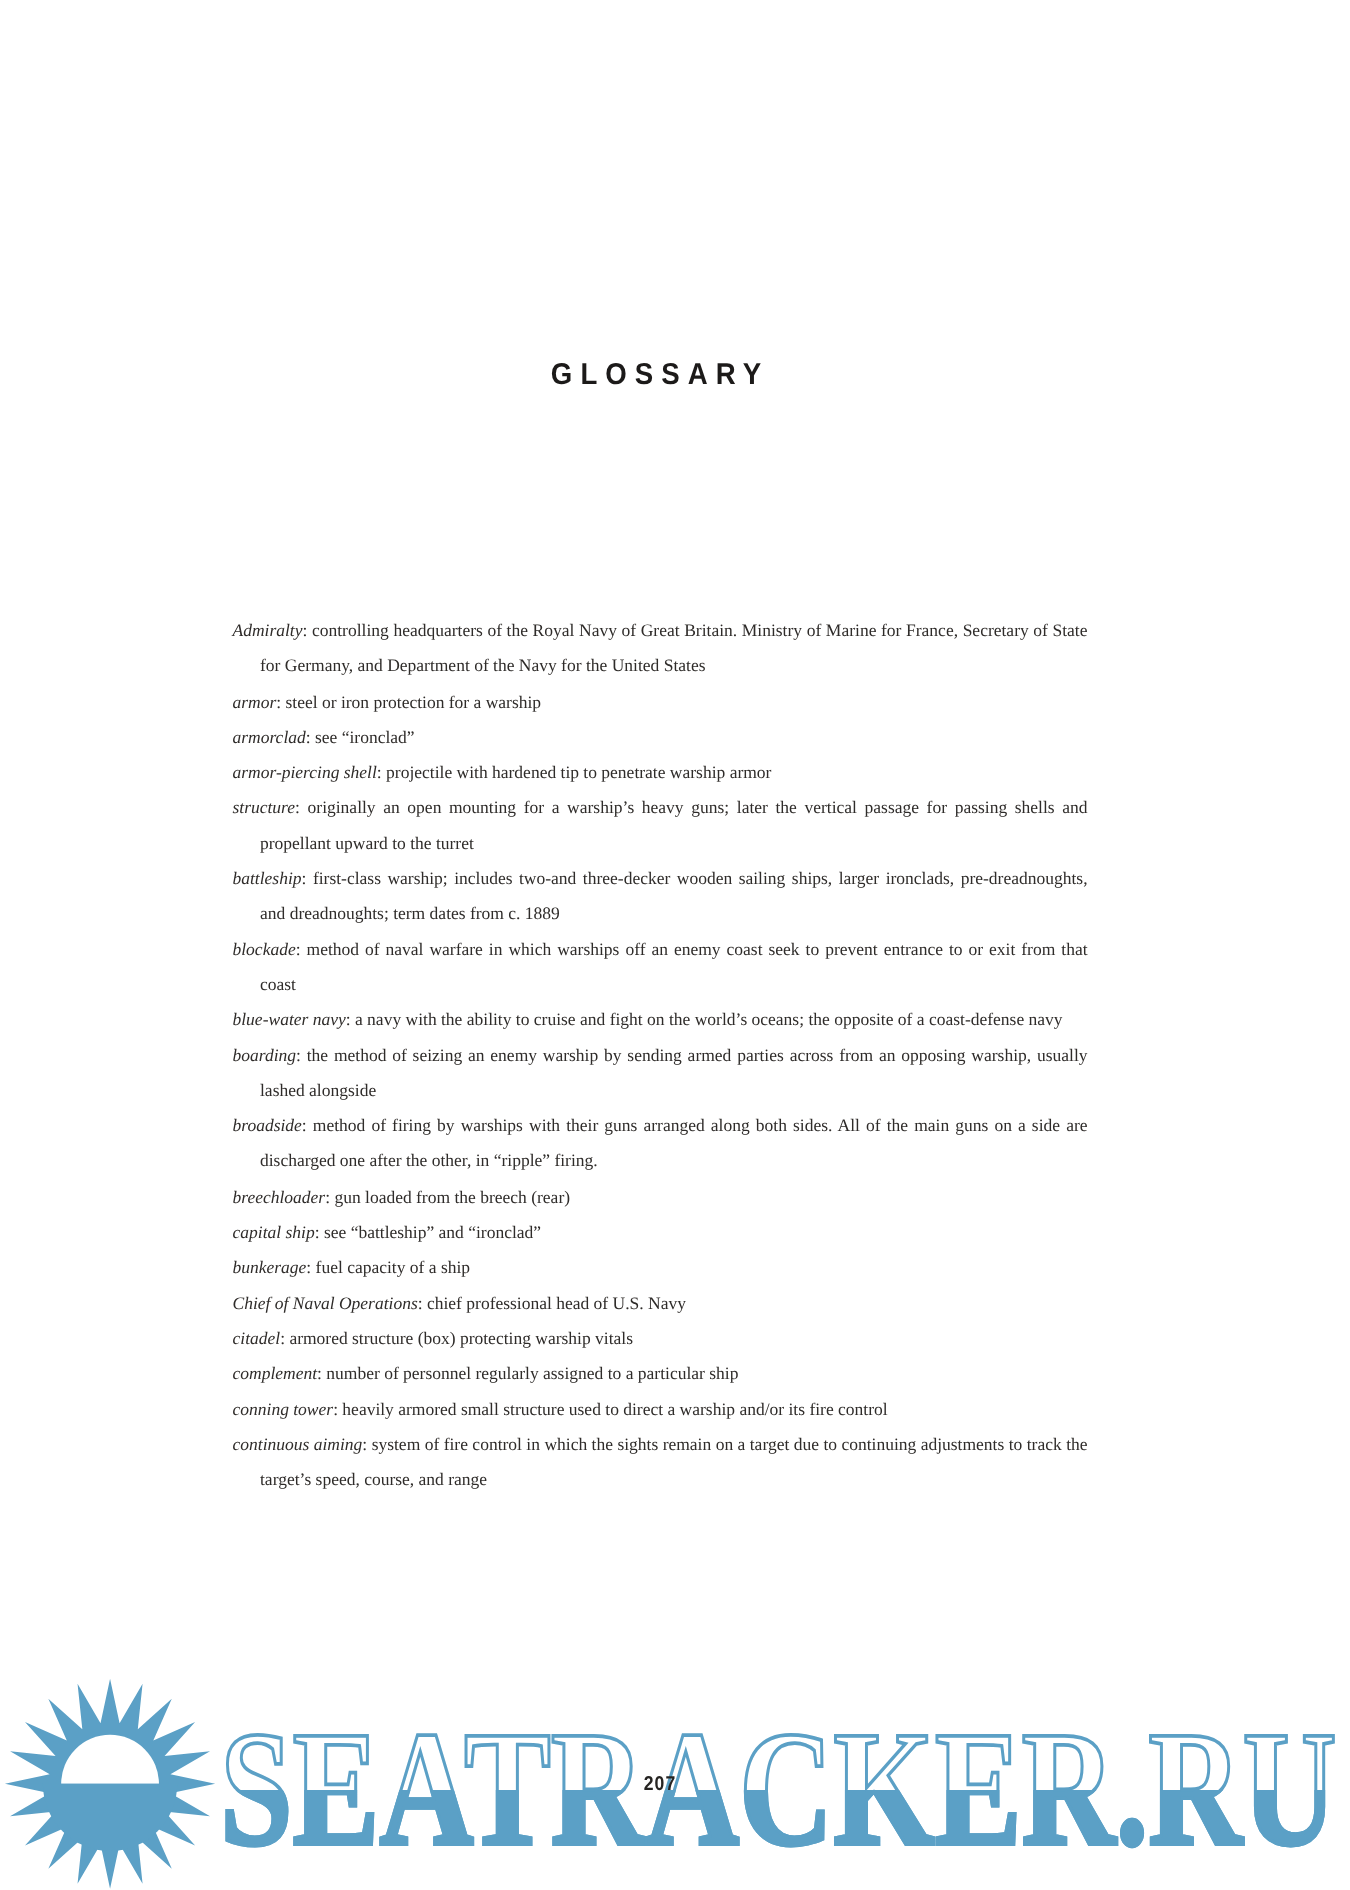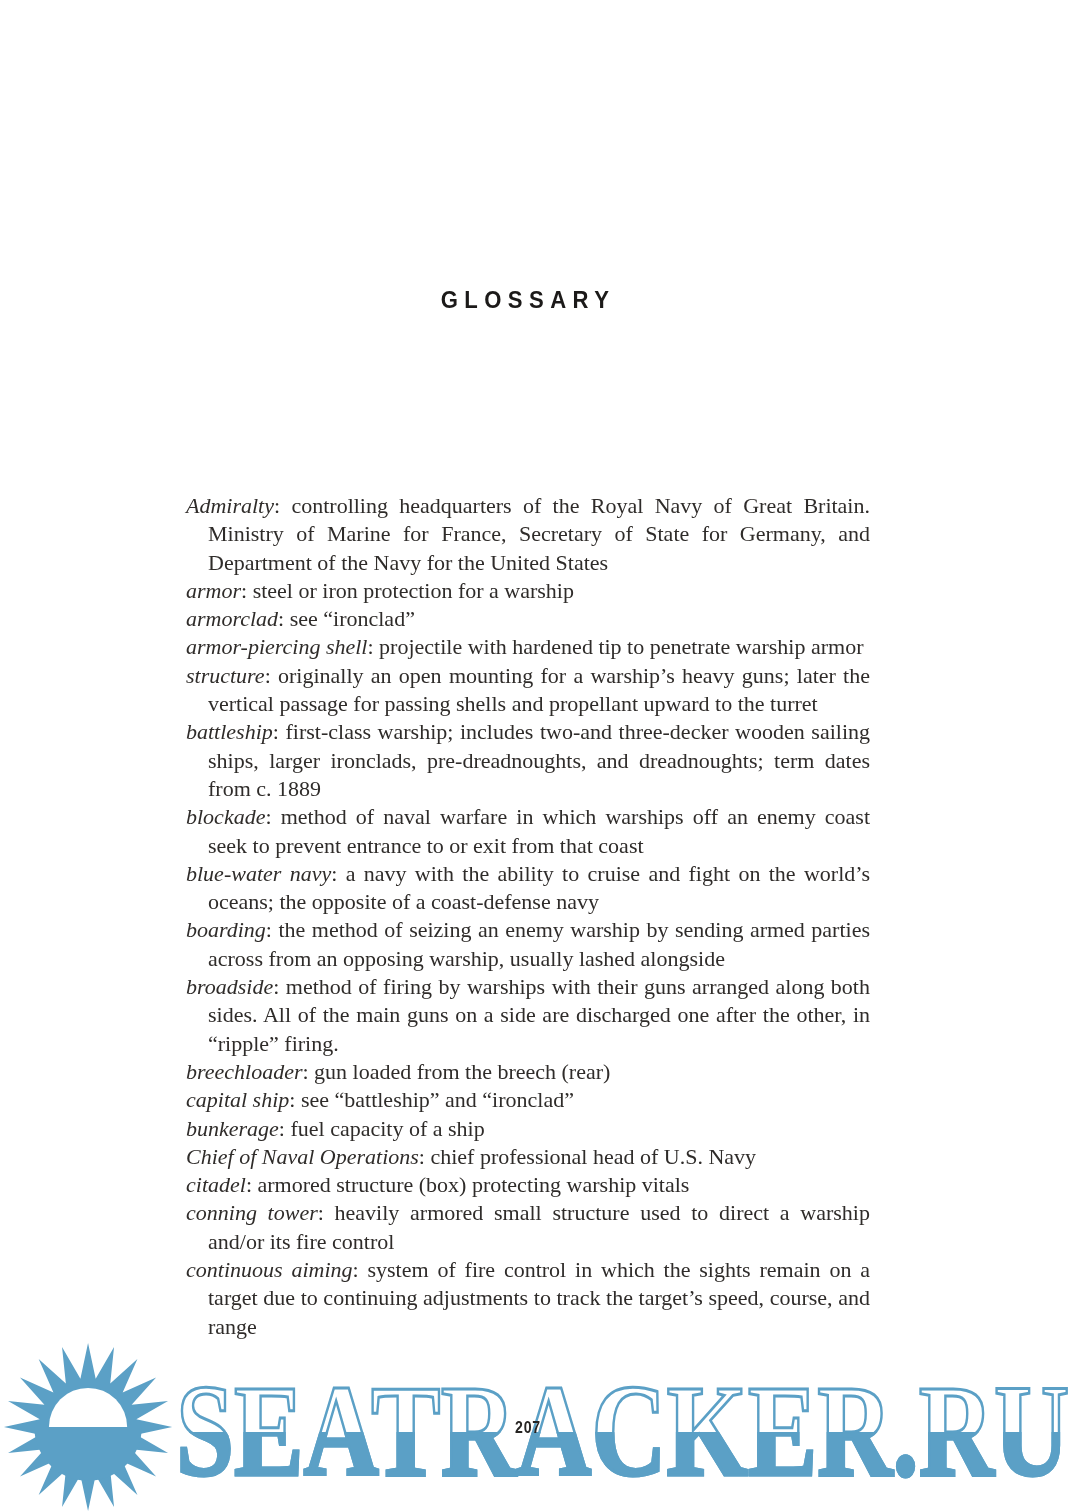--- a/index.html
+++ b/index.html
@@ -22,21 +22,21 @@
     color:#1c1a19;
     transform:scaleX(0.92);
     transform-origin:center top;
     z-index:2;
   }
 
   .content {
     position:absolute;
     top:492px; left:186px; width:684px;
     color:#2f2c2a;
-    font-size:22px;
+    font-size:14px;
     line-height:28.3px;
     z-index:2;
   }
   .entry {
     margin:0;
     text-align:justify;
     padding-left:22px;
     text-indent:-22px;
   }
   .term { font-style:italic; }
@@ -113,20 +113,21 @@
 
   <p class="entry"><i class="term">capital ship</i><span class="sep">: </span><span class="def">see “battleship” and “ironclad”</span></p>
 
   <p class="entry"><i class="term">bunkerage</i><span class="sep">: </span><span class="def">fuel capacity of a ship</span></p>
 
 
   <p class="entry"><i class="term">Chief of Naval Operations</i><span class="sep">: </span><span class="def">chief professional head of U.S. Navy</span></p>
 
   <p class="entry"><i class="term">citadel</i><span class="sep">: </span><span class="def">armored structure (box) protecting warship vitals</span></p>
 
+  <p class="entry"><i class="term">complement</i><span class="sep">: </span><span class="def">number of personnel regularly assigned to a particular ship</span></p>
 
   <p class="entry"><i class="term">conning tower</i><span class="sep">: </span><span class="def">heavily armored small structure used to direct a warship and/or its fire control</span></p>
 
   <p class="entry"><i class="term">continuous aiming</i><span class="sep">: </span><span class="def">system of fire control in which the sights remain on a target due to continuing adjustments to track the target’s speed, course, and range</span></p>
 </div>
 
 <div class="watermark">
   <svg class="wm-sun" viewBox="0 0 180 172" xmlns="http://www.w3.org/2000/svg">
     <polygon fill="#5BA0C6" points="88,0 95.8,36.6 114.6,4.2 110.7,41.5 138.5,16.4 123.4,50.6 157.6,35.4 132.6,63.3 169.8,59.4 137.4,78.2 174,86 137.4,93.8 169.8,112.6 132.6,108.7 157.6,136.6 123.4,121.4 138.5,155.6 110.7,130.5 114.6,167.8 95.8,135.4 88,172 80.2,135.4 61.4,167.8 65.3,130.5 37.5,155.6 52.6,121.4 18.4,136.6 43.4,108.7 6.2,112.6 38.6,93.8 2,86 38.6,78.2 6.2,59.4 43.4,63.3 18.4,35.4 52.6,50.6 37.5,16.4 65.3,41.5 61.4,4.2 80.2,36.6"></polygon>
     <path fill="#ffffff" d="M 48,86 A 40,40 0 0 1 128,86 Z"></path>

